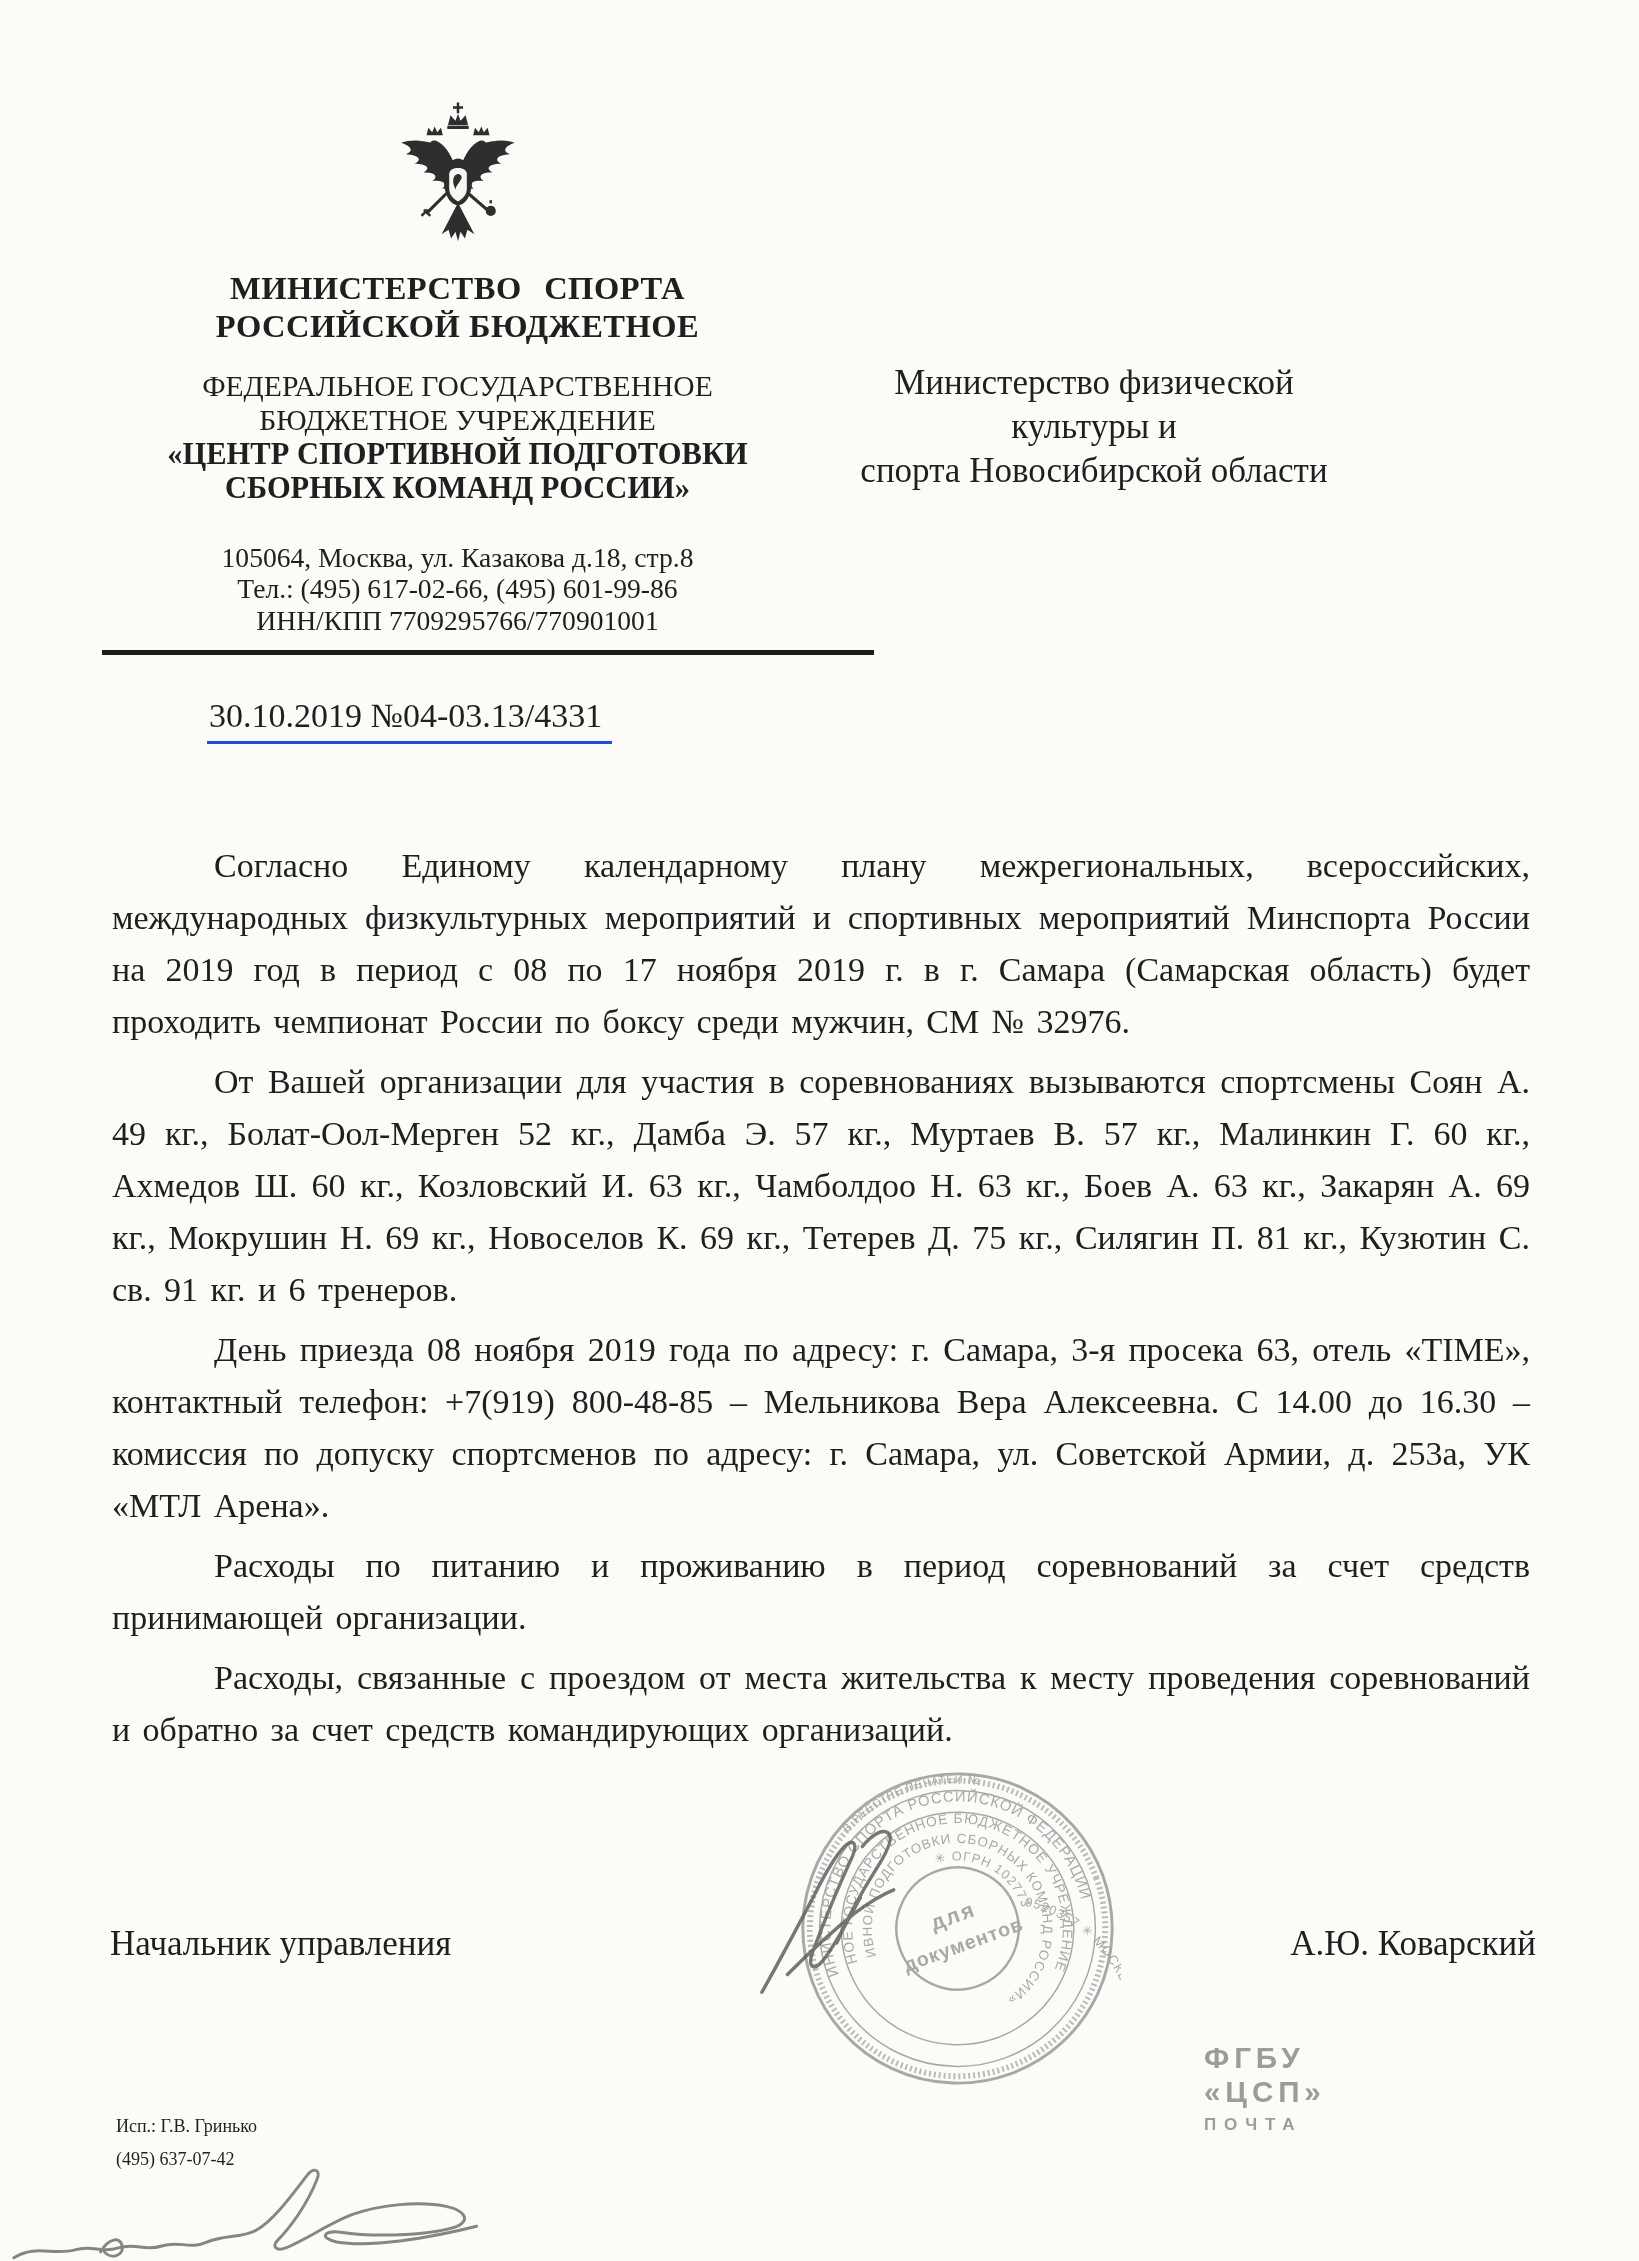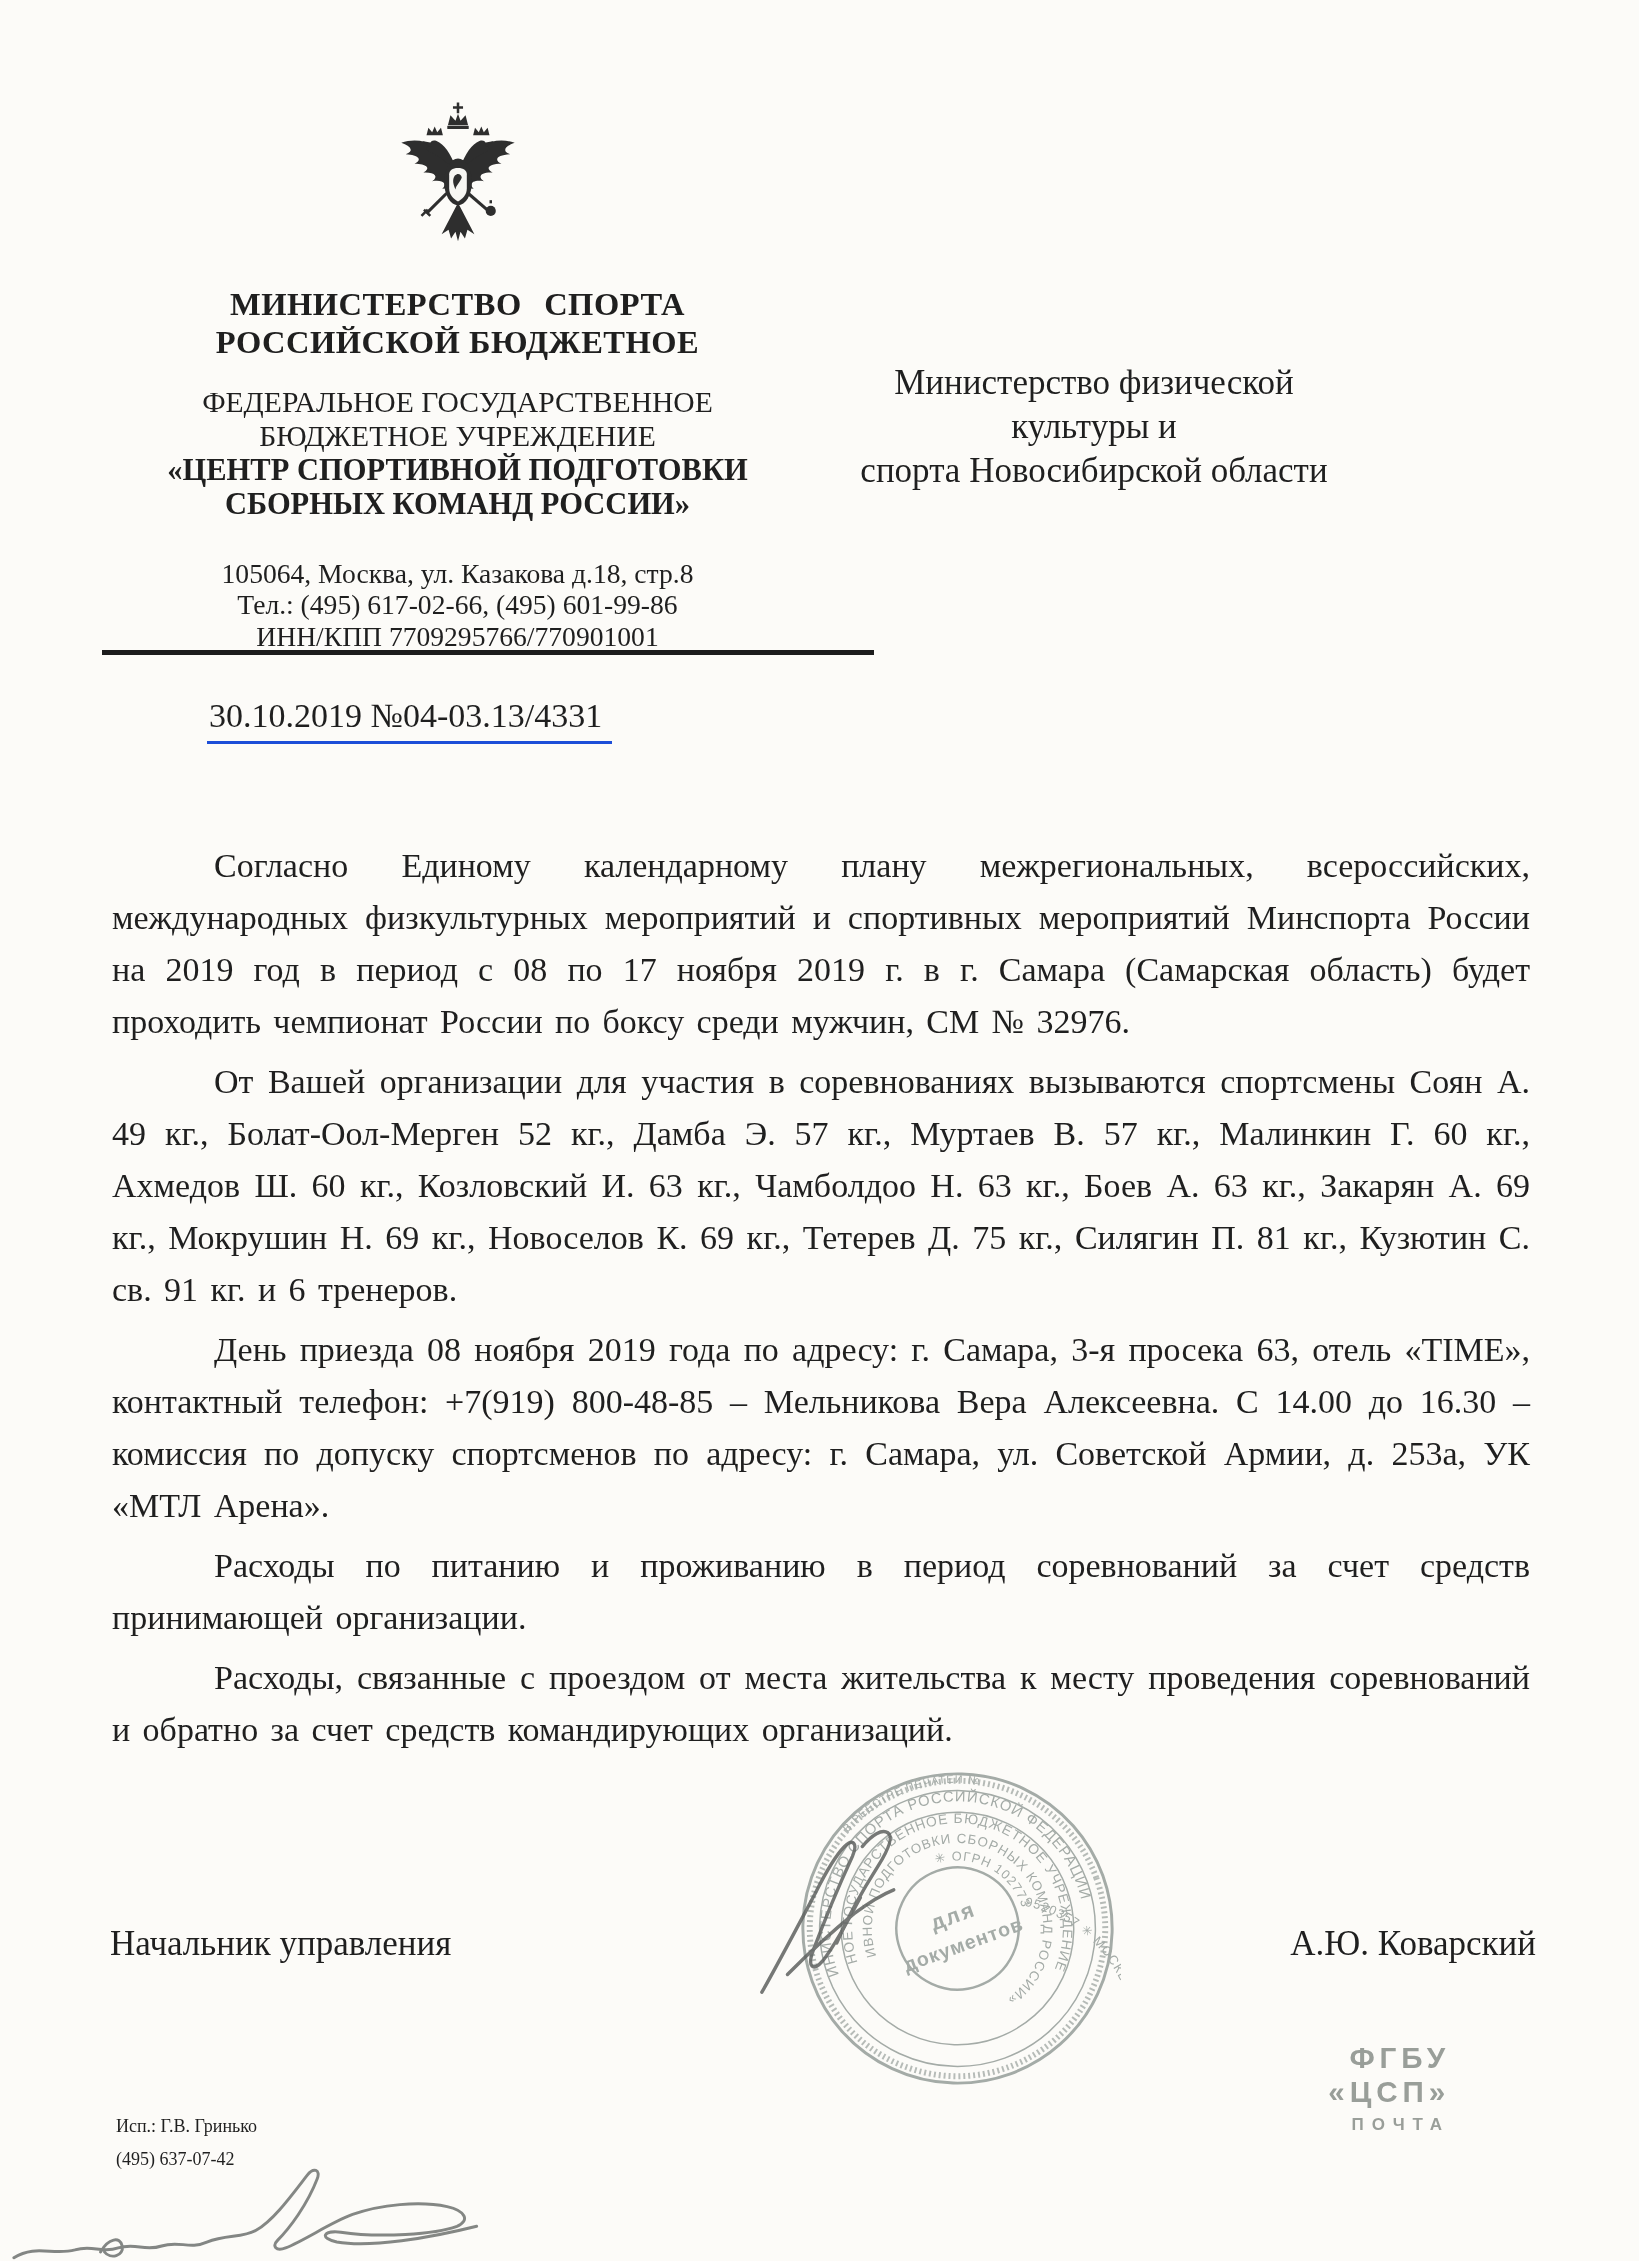--- a/index.html
+++ b/index.html
@@ -6,21 +6,21 @@
   body{
     width:1639px;height:2262px;position:relative;overflow:hidden;
     background:#fcfbf8;color:#1f1f1f;
     font-family:"Liberation Serif","DejaVu Serif",serif;
   }
   .abs{position:absolute;}
 
   
   .left-col{left:95px;top:95px;width:725px;text-align:center;}
   .emblem{width:126px;height:165px;display:inline-block;}
-  .ministry{margin-top:21px;font-weight:bold;font-size:32.5px;line-height:38px;letter-spacing:0.5px;}
+  .ministry{margin-top:5px;font-weight:bold;font-size:32.5px;line-height:38px;letter-spacing:0.5px;}
   .ministry .l0{word-spacing:13.8px;}
   .org{margin-top:23.6px;font-size:29.6px;line-height:34px;}
   .org .b{font-weight:bold;font-size:30.5px;}
   .address{margin-top:37px;font-size:27.6px;line-height:31.5px;}
 
   
   .right-col{left:833px;top:361px;width:522px;text-align:center;font-size:35px;line-height:44px;}
 
   
   .rule{left:102px;top:650px;width:772px;height:4.9px;background:#1c1c1c;}
@@ -34,21 +34,21 @@
   
   .sign-row{left:110px;top:1880px;width:1426px;display:flex;justify-content:space-between;font-size:35px;margin-top:44px;}
 
   
   .stamp-svg{left:794px;top:1765px;}
   .sig-svg{left:734px;top:1817px;}
   .flourish-svg{left:5.9px;top:2165px;}
   .stamp-text{font-family:"Liberation Sans","DejaVu Sans",sans-serif;letter-spacing:1px;}
 
   
-  .mail-stamp{left:1204px;top:2041px;width:246px;text-align:right;
+  .mail-stamp{left:1204px;top:2041px;width:246px;text-align:left;
     font-family:"Liberation Sans","DejaVu Sans",sans-serif;color:#8f948f;opacity:.9;}
   .mail-stamp .l1{font-size:29.6px;font-weight:bold;letter-spacing:4.9px;word-spacing:17.7px;}
   .mail-stamp .l2{font-size:17px;letter-spacing:7.9px;margin-top:5.9px;font-weight:bold;}
 
   
   .exec{left:110px;top:2110px;font-size:18px;line-height:32.5px;margin-left:6px;}
 </style>
 </head>
 <body>
 

